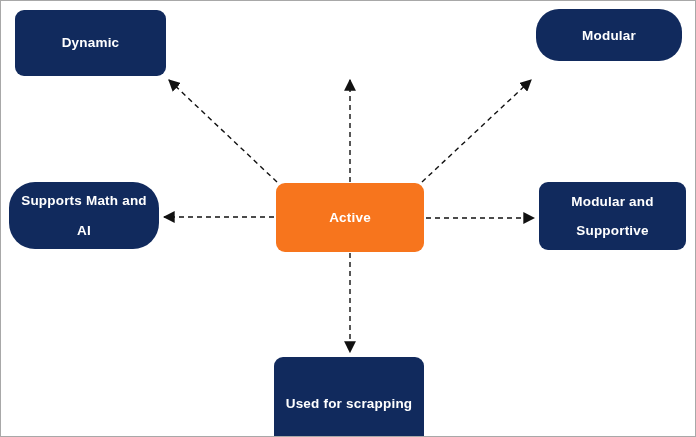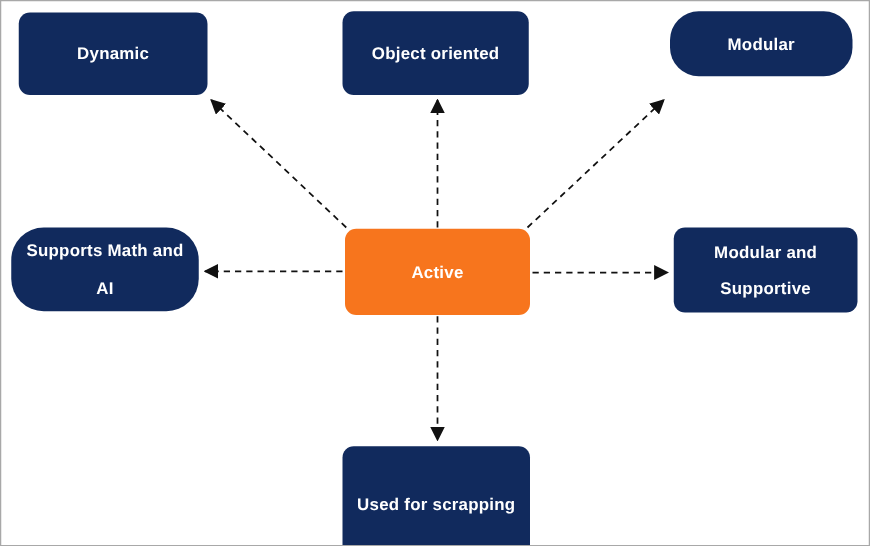--- a/index.html
+++ b/index.html
@@ -68,23 +68,20 @@
     <line class="arrow-line" x1="421" y1="181" x2="530" y2="79" marker-end="url(#ah)"></line>
     <line class="arrow-line" x1="273" y1="216" x2="163" y2="216" marker-end="url(#ah)"></line>
     <line class="arrow-line" x1="425" y1="217" x2="533" y2="217" marker-end="url(#ah)"></line>
     <line class="arrow-line" x1="349" y1="252" x2="349" y2="351" marker-end="url(#ah)"></line>
   </svg>
 
   <div class="node n-dynamic">
     <span>Dynamic</span>
   </div>
 
-  <div class="node n-object">
-    <span>Object oriented</span>
-  </div>
 
   <div class="node n-modular">
     <span>Modular</span>
   </div>
 
   <div class="node n-supports">
     <span>Supports Math and AI</span>
   </div>
 
   <div class="node center-node n-python">

